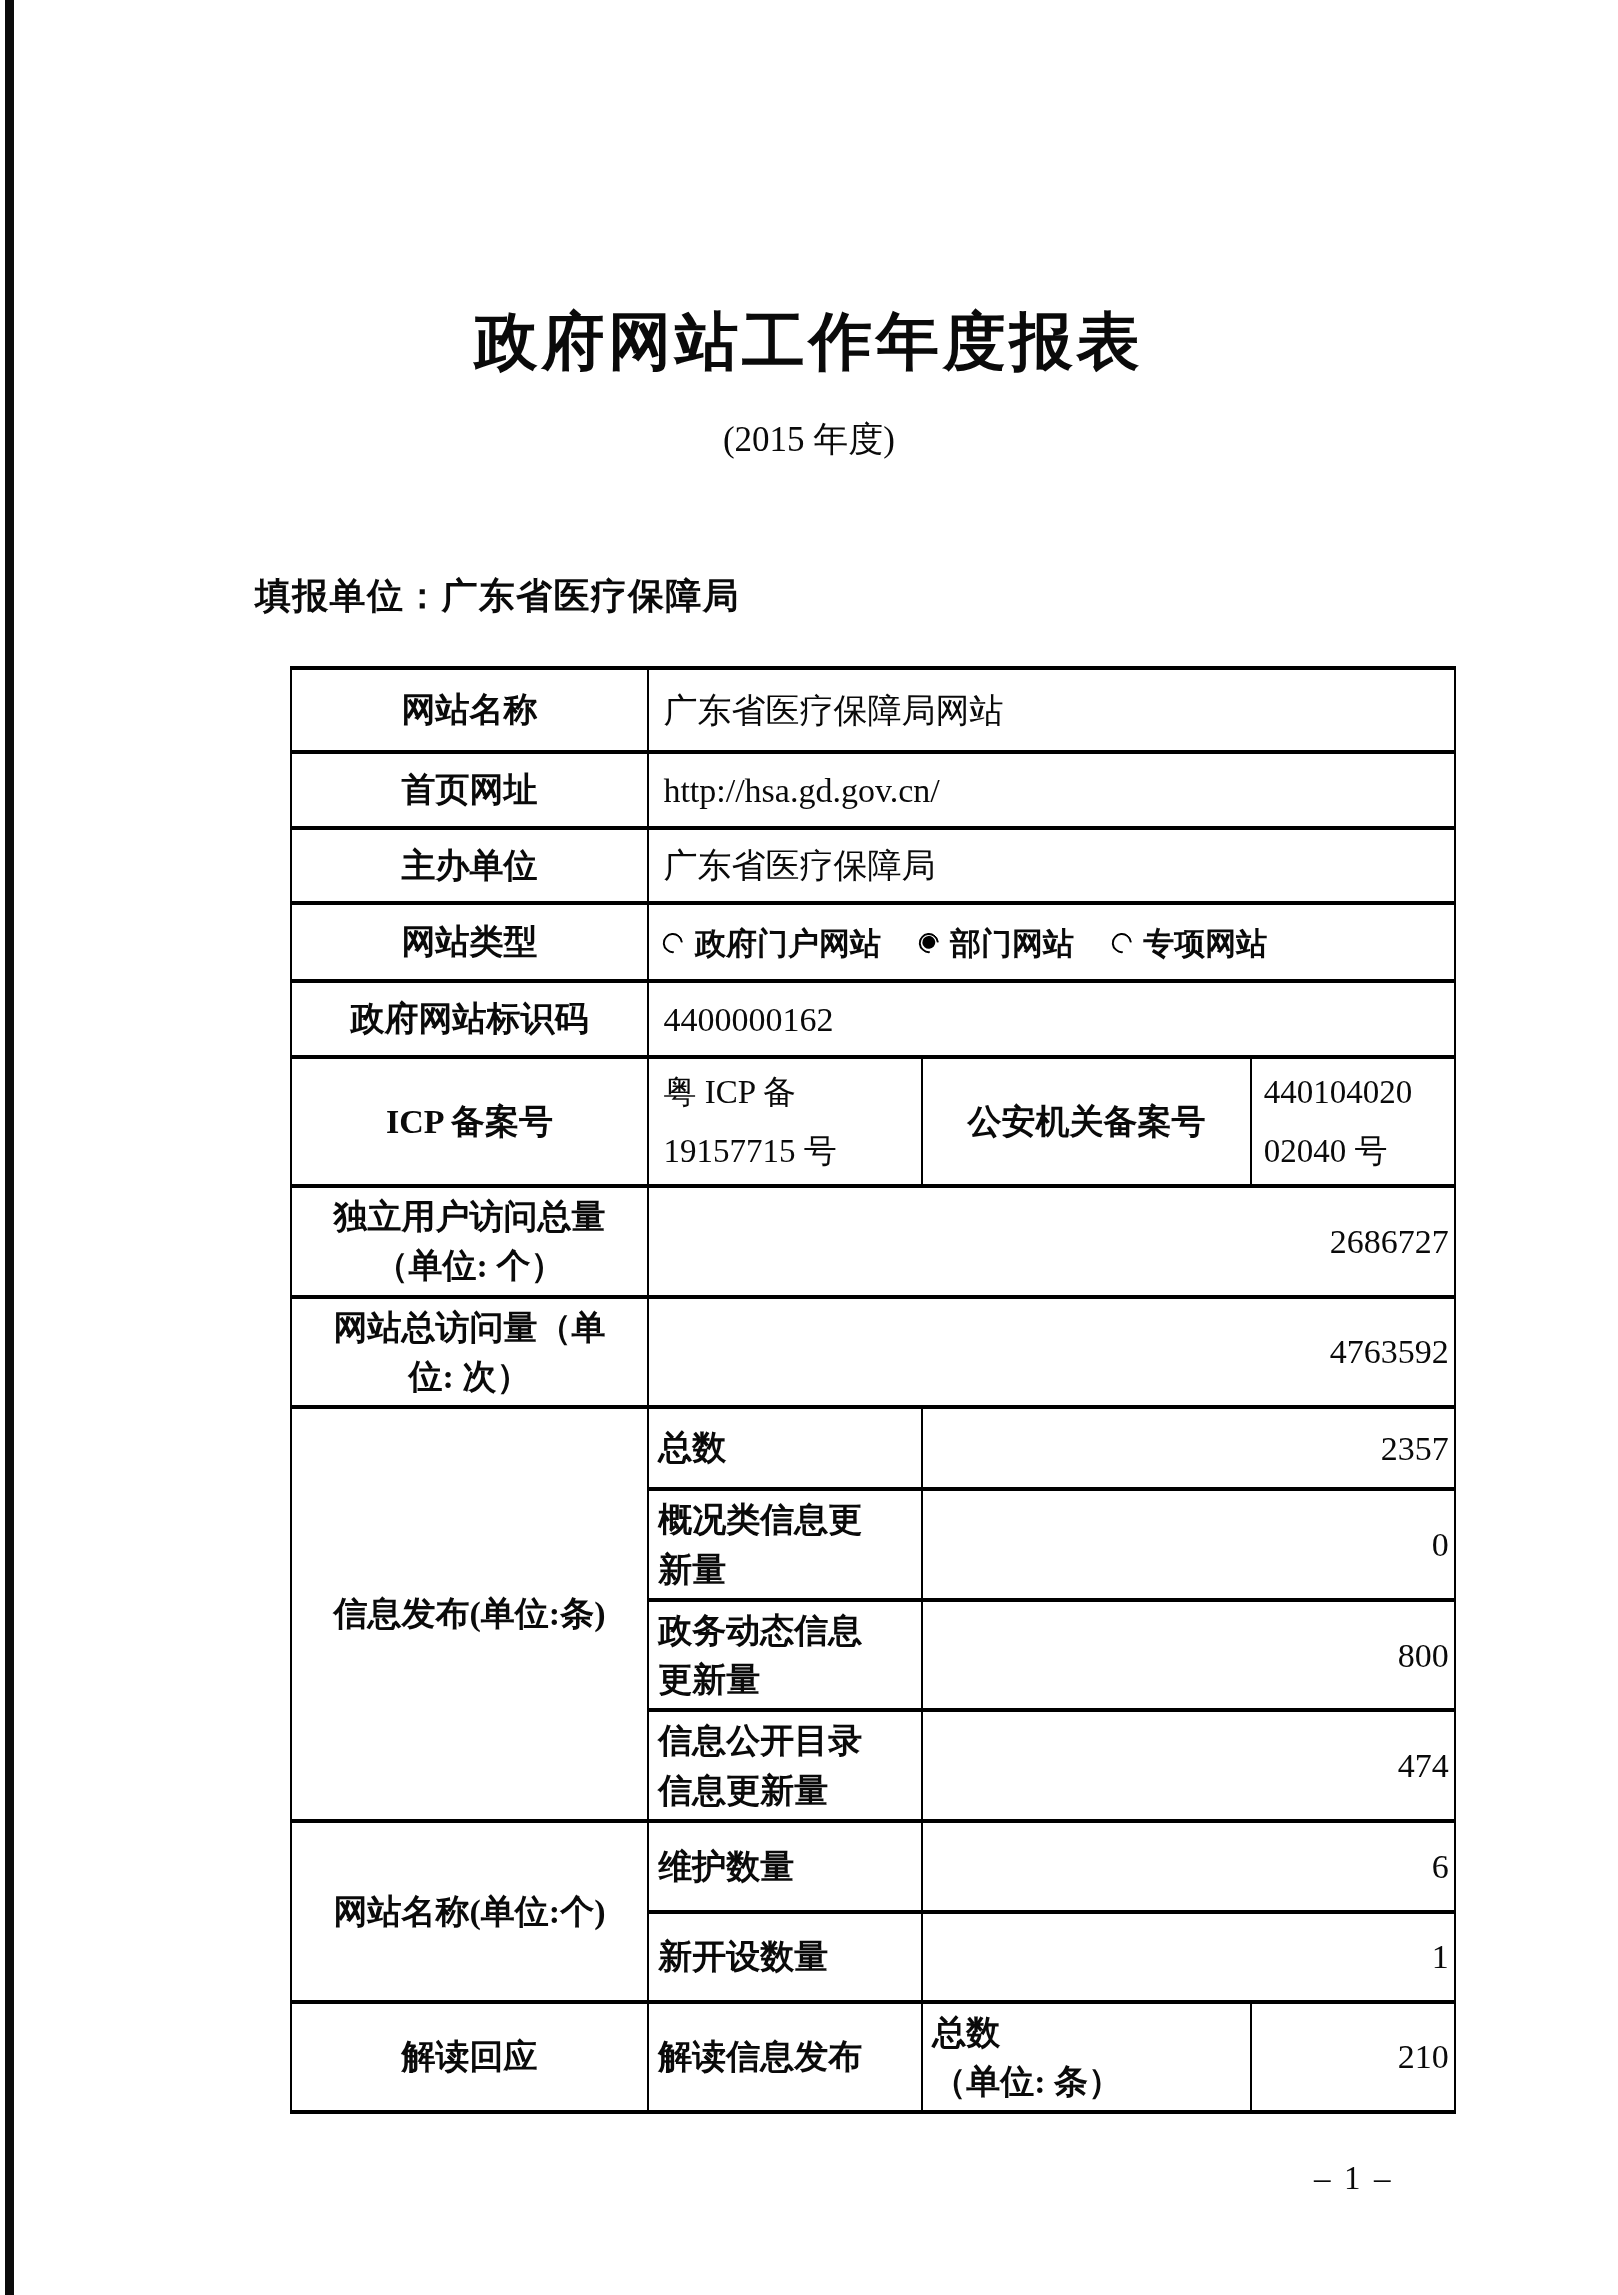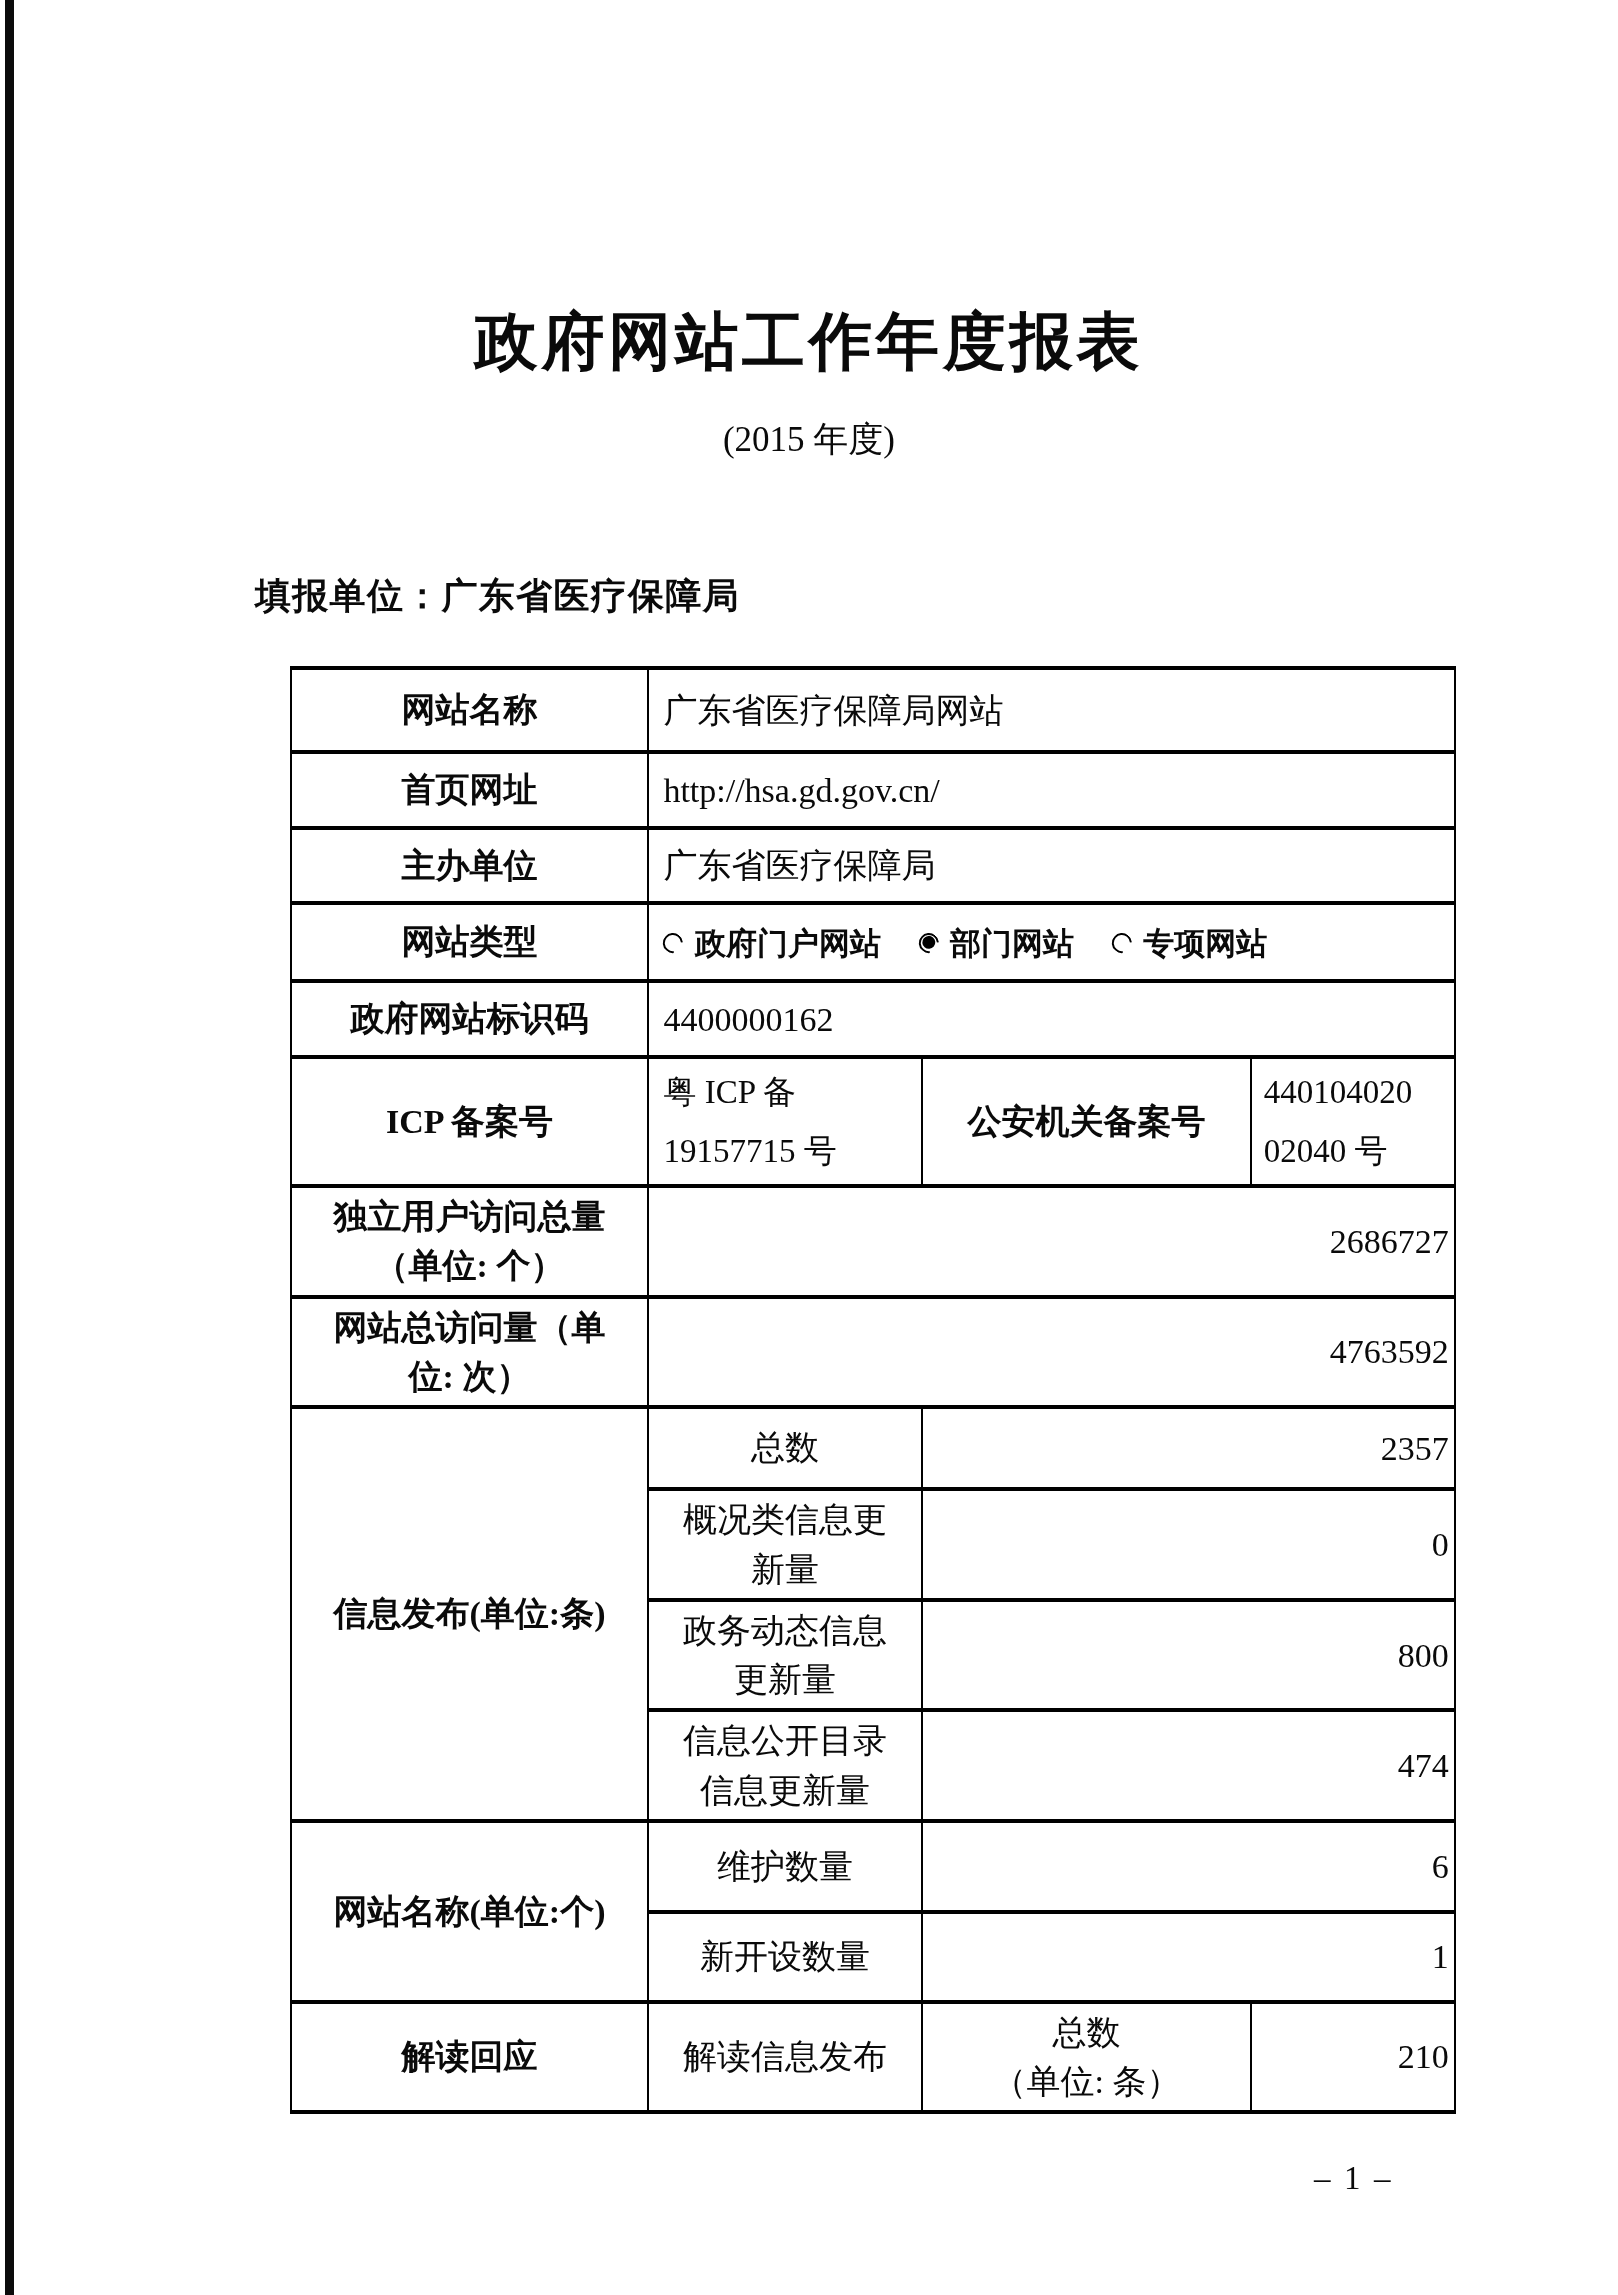--- a/index.html
+++ b/index.html
@@ -36,21 +36,21 @@
     border-top:4.6px solid #000; border-bottom:4.6px solid #000;
     vertical-align:middle; overflow:hidden;
   }
   td.cell-label {
     text-align:center; font-weight:bold; font-size:34px; line-height:1.45;
     padding:3.9px 13px;
   }
   td.cell-label .inner { display:inline-block; max-width:301px; }
   td.cell-label .inner.nowrap { white-space:nowrap; max-width:none; }
   td.cell-sublabel {
-    text-align:center; font-weight:normal; font-size:34px; line-height:1.45;
+    text-align:left; font-weight:bold; font-size:34px; line-height:1.45;
     padding:3.9px 9.2px;
   }
   td.cell-sublabel .inner { display:inline-block; max-width:216px; }
   td.cell-value {
     font-size:34px; text-align:left; padding:3.9px 9.2px 3.9px 14.4px; line-height:1.5;
   }
   td.cell-value-center { font-size:34px; text-align:right; padding:3.9px 5.2px; line-height:1.5; }
   td.cell-lines { font-size:33px; text-align:left; padding:3.9px 6.5px 3.9px 14.4px; line-height:1.78; }
   td.cell-lines.tight { padding-left:11.8px; }
   .radio-line { white-space:nowrap; font-size:31px;font-weight:bold; }

